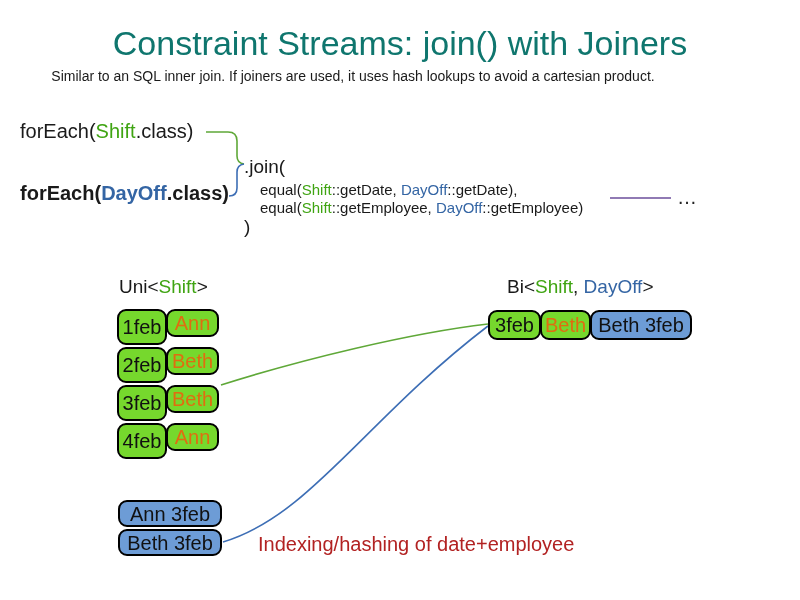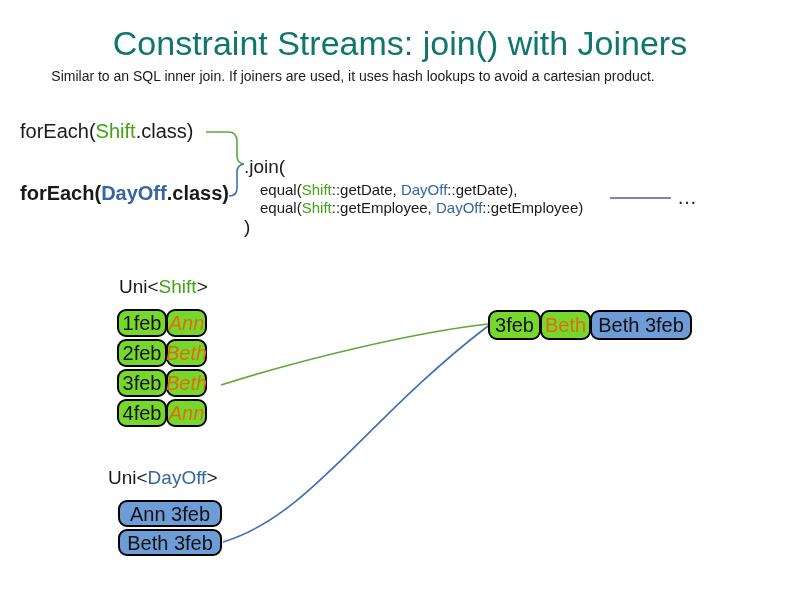--- a/index.html
+++ b/index.html
@@ -27,22 +27,22 @@
 
   .cell{
     box-sizing:border-box;border:2px solid #000;border-radius:9px;
     display:flex;align-items:center;justify-content:center;
     font-size:20px;line-height:1;
   }
   .cell-green{background:var(--green-fill,#76d82d);}
   .cell-blue{background:var(--blue-fill,#6d9cd6);}
 
   .shift-row{display:flex;margin-bottom:2px;}
-  .shift-row .date-cell{width:50px;height:28px;margin-right:0;text-align:center;}
-  .shift-row .name-cell{width:41px;height:28px;margin-left:-1px;font-style:italic;}
+  .shift-row .date-cell{width:50px;height:36px;margin-right:0;text-align:center;}
+  .shift-row .name-cell{width:53px;height:28px;margin-left:-1px;}
 
   .bi-row{display:flex;}
   .bi-row .date-cell{width:53px;height:30px;}
   .bi-row .name-cell{width:51px;height:30px;margin-left:-1px;}
   .bi-row .pair-cell{width:102px;height:30px;margin-left:-1px;}
 
   .dayoff-row{width:104px;height:27px;margin-bottom:2px;border-radius:9px;}
 
   .note{font-size:20px;line-height:26px;white-space:nowrap;}
 </style>
@@ -103,30 +103,31 @@
     <div class="shift-row">
       <div class="cell cell-green date-cell">3feb</div>
       <div class="cell cell-green name-cell c-orange">Beth</div>
     </div>
     <div class="shift-row">
       <div class="cell cell-green date-cell">4feb</div>
       <div class="cell cell-green name-cell c-orange">Ann</div>
     </div>
   </div>
 
+  <div class="abs tbl-label" style="left:507px;top:276px;">
+    <span>Bi&lt;</span><span class="c-green">Shift</span><span>, </span><span class="c-blue">DayOff</span><span>&gt;</span>
+  </div>
   <div class="abs bi-row" style="left:488px;top:310px;">
     <div class="cell cell-green date-cell">3feb</div>
     <div class="cell cell-green name-cell c-orange">Beth</div>
     <div class="cell cell-blue pair-cell">Beth 3feb</div>
   </div>
 
-  <div class="abs tbl-label" style="left:108px;top:467px;">
-    <span>Uni&lt;</span><span class="c-blue">DayOff</span><span>&gt;</span>
-  </div>
   <div class="abs" style="left:118px;top:500px;">
     <div class="cell cell-blue dayoff-row">Ann 3feb</div>
     <div class="cell cell-blue dayoff-row">Beth 3feb</div>
   </div>
 
   <div class="abs note c-red" style="left:258px;top:531px;">
+    <div>Indexing/hashing of date+employee</div>
   </div>
 
 </div>
 
 </body></html>

